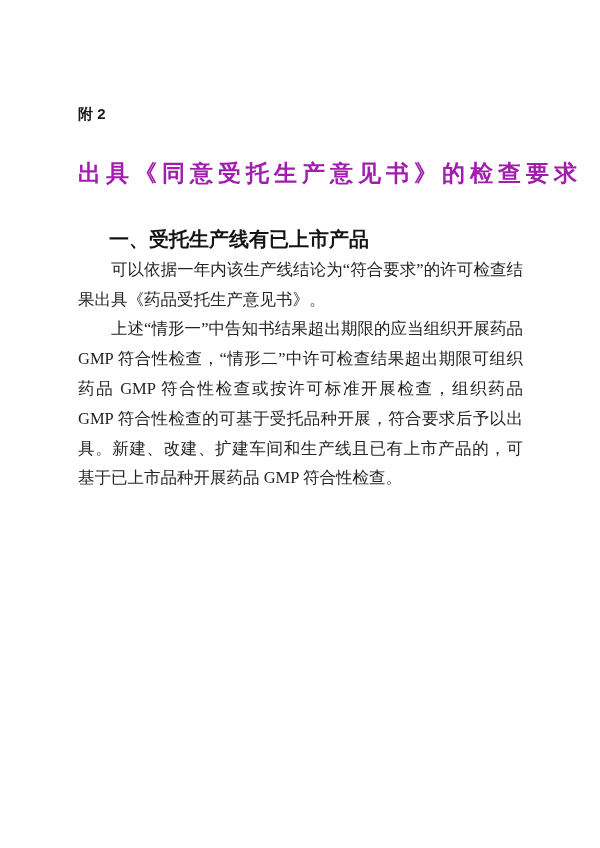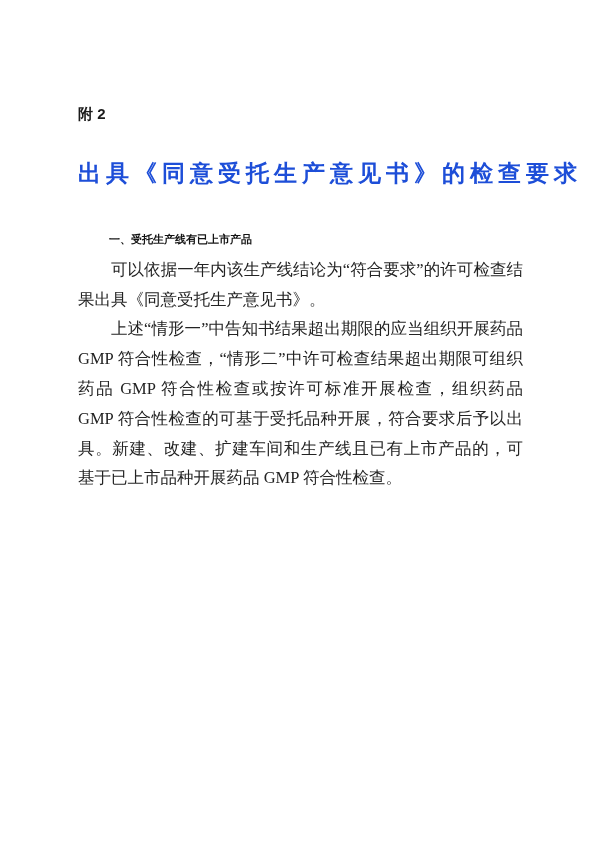--- a/index.html
+++ b/index.html
@@ -25,36 +25,36 @@
     line-height: 22px;
     color: #1b1b1b;
   }
   .doc-title {
     margin: 30px 0 0 0;
     font-family: "Liberation Serif", "DejaVu Serif", serif;
     font-weight: 700;
     font-size: 23px;
     line-height: 37px;
     letter-spacing: 5px;
-    color: #1d4ed8;
+    color: #a21caf;
     white-space: nowrap;
   }
   .doc-body {
     margin-top: 33px;
     font-size: 16.5px;
     line-height: 29.8px;
     text-align: justify;
     color: #232323;
   }
   .section-heading {
     margin: 0;
     padding-left: 31px;
     font-family: "Liberation Sans", "DejaVu Sans", sans-serif;
     font-weight: 700;
-    font-size: 11px;
+    font-size: 20px;
     line-height: 29.8px;
     color: #141414;
     text-align: left;
   }
   .doc-body p {
     margin: 0;
     text-indent: 2em;
   }
 </style>
 </head>
@@ -65,19 +65,19 @@
   <div class="attachment-no">附 2</div>
 
   <h1 class="doc-title">出具《同意受托生产意见书》的检查要求</h1>
 
   <div class="doc-body">
 
     <h2 class="section-heading">一、受托生产线有已上市产品</h2>
 
 
 
-    <p>可以依据一年内该生产线结论为“符合要求”的许可检查结果出具《同意受托生产意见书》。</p>
+    <p>可以依据一年内该生产线结论为“符合要求”的许可检查结果出具《药品受托生产意见书》。</p>
 
     <p>上述“情形一”中告知书结果超出期限的应当组织开展药品 GMP 符合性检查，“情形二”中许可检查结果超出期限可组织药品 GMP 符合性检查或按许可标准开展检查，组织药品 GMP 符合性检查的可基于受托品种开展，符合要求后予以出具。新建、改建、扩建车间和生产线且已有上市产品的，可基于已上市品种开展药品 GMP 符合性检查。</p>
 
 
   </div>
 </div>
 
 </body></html>

